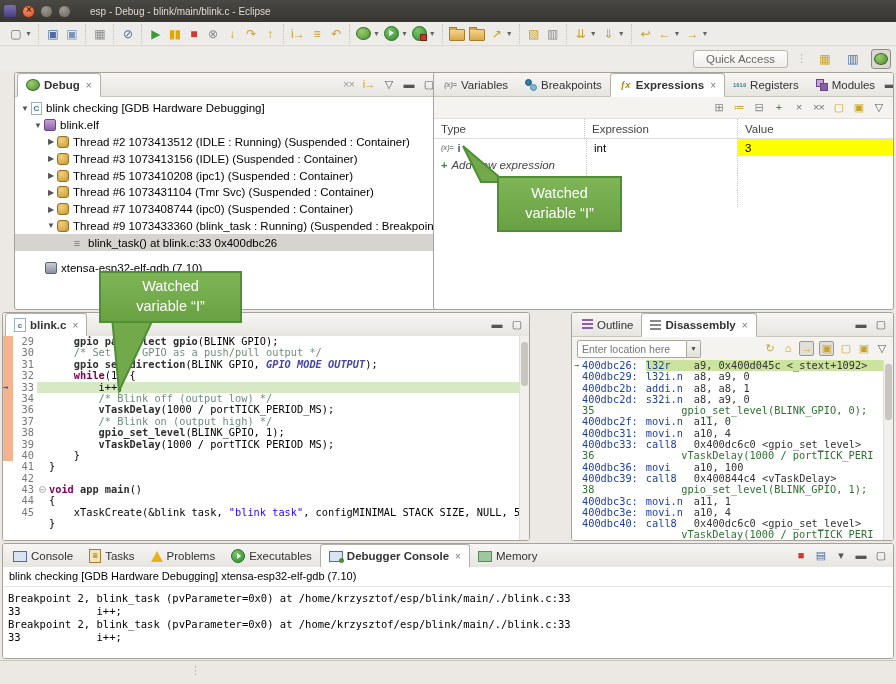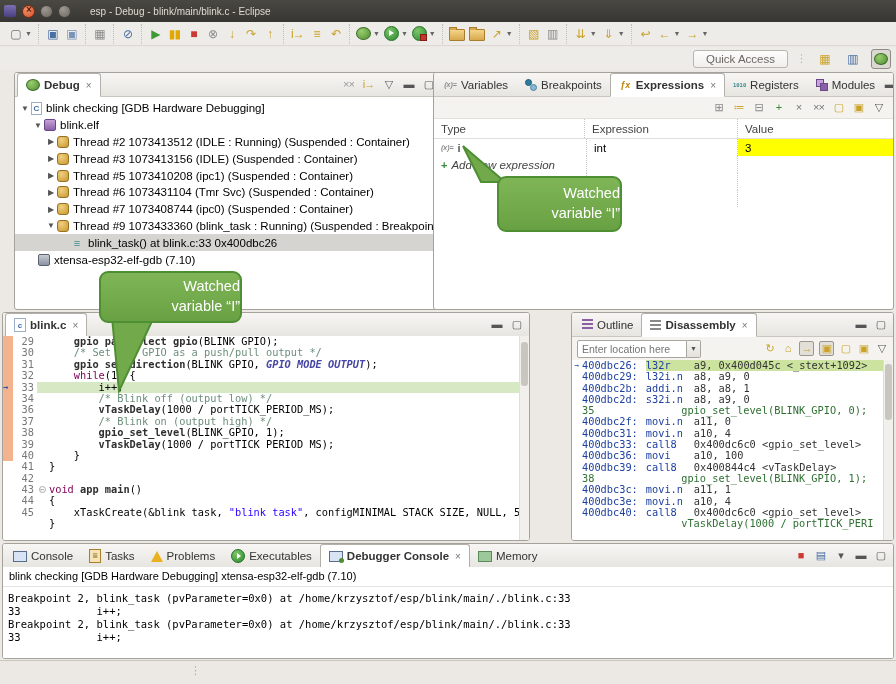--- a/index.html
+++ b/index.html
@@ -103,21 +103,21 @@
   #code-area{position:absolute;left:0;top:23px;right:0;bottom:0;background:#fff;overflow:hidden}
   .cline{display:flex;height:11.4px;line-height:11.4px;font-family:"DejaVu Sans Mono",monospace;font-size:10.3px;white-space:pre}
   .cruler{width:10px;flex:none;background:#fff;position:relative}
   .cruler.band{background:#F3B38F}
   .ipmark{position:absolute;left:0;top:0;color:#2B5FAD;font-size:9px;font-weight:bold;line-height:11px}
   .clnum{width:21px;flex:none;text-align:right;padding-right:3px;color:#777;background:#fff}
   .cfold{width:10px;flex:none;display:flex;align-items:center;justify-content:center}
   .fb{width:7px;height:7px;border:1px solid #aaa;border-radius:50%;font-size:7px;line-height:6px;color:#666;text-align:center;background:#fff;box-sizing:border-box}
   .ccode{flex:1;padding-left:2px;overflow:hidden}
   .cline.cur .ccode,.cline.cur .cfold{background:#D7E8C4}
-  .tk-kw{color:#7F0055;font-weight:normal}
+  .tk-kw{color:#7F0055;font-weight:bold}
   .tk-com{color:#6E8F7C}
   .tk-fn{color:#2F2F2F;font-weight:bold}
   .tk-en{color:#4646A5;font-style:italic;font-weight:bold}
   .tk-str{color:#2A00FF}
   .sb{position:absolute;right:0;top:23px;bottom:0;width:9px;background:#F2F0ED;border-left:1px solid #E0DEDA}
   .sb .thumb{position:absolute;left:1px;right:1px;top:4px;height:38px;background:#C9C6BF;border-radius:3px}
   
   .combo{display:flex;align-items:center}
   .combo input{width:100px;height:16px;border:1px solid #A9A6A0;border-radius:2px 0 0 2px;font-size:10.5px;color:#555;
                padding:0 4px;font-family:"Liberation Sans",sans-serif;background:#fff}
@@ -137,22 +137,22 @@
   
   #console-body{position:absolute;left:0;top:23px;right:0;bottom:0;background:#fff}
   .con-banner{font-size:11px;color:#000;padding:3px 6px 4px;border-bottom:1px solid #E6E4E0}
   #console-lines{padding-top:5px}
   .conline{font-family:"DejaVu Sans Mono",monospace;font-size:10.5px;line-height:13px;white-space:pre;padding-left:5px;color:#000}
   
   #statusbar{position:absolute;left:0;top:660px;width:896px;height:24px;background:#ECE9E5;border-top:1px solid #C9C6C0}
   #statusbar .sgrip{position:absolute;left:190px;top:3px;color:#A8A49C;font-size:11px}
   
   #overlay-svg{position:absolute;left:0;top:0;width:896px;height:684px;pointer-events:none;z-index:40}
-  .callout{position:absolute;z-index:41;background:linear-gradient(#7FB557,#68A143);border:2px solid #4E8F33;border-radius:9px;
-           color:#fff;font-size:14.5px;text-align:right;display:flex;flex-direction:column;justify-content:center;line-height:1.35;pointer-events:none}
+  .callout{position:absolute;z-index:41;background:linear-gradient(#7FB557,#68A143);border:2px solid #4E8F33;border-radius:0;
+           color:#fff;font-size:14.5px;text-align:center;display:flex;flex-direction:column;justify-content:center;line-height:1.35;pointer-events:none}
   #callout-expr{left:497px;top:176px;width:121px;height:52px}
   #callout-editor{left:99px;top:271px;width:139px;height:48px}
 </style>
 </head>
 <body>
 
 <div id="titlebar">
   <span class="appicon"></span>
   <span class="wbtn close"></span>
   <span class="wbtn min"></span>
@@ -290,21 +290,21 @@
       <div class="trow" style="padding-left: 30px;">
         <span class="texp">▼</span>
         <span class="tico i-thread"></span>
         <span>Thread #9 1073433360 (blink_task : Running) (Suspended : Breakpoint)</span>
       </div>
       <div class="trow sel" style="padding-left: 43px;">
         <span class="texp"></span>
         <span class="tico i-frame"></span>
         <span>blink_task() at blink.c:33 0x400dbc26</span>
       </div>
-      <div class="trow" style="padding-left: 11px;">
+      <div class="trow" style="padding-left: 18px; margin-top: 8px;">
         <span class="texp"></span>
         <span class="tico i-gdb"></span>
         <span>xtensa-esp32-elf-gdb (7.10)</span>
       </div>
     </div>
 </div>
 
 <div class="panel" id="vars-panel">
   <div class="tabbar">
     <span class="tab">
@@ -447,20 +447,21 @@
   </div>
   <div id="disasm-area">
       <div class="drow cur"><span class="dmark">→</span><span class="daddr">400dbc26:</span><span class="dbody"><span class="dmnem">l32r</span><span class="dops">a9, 0x400d045c &lt;_stext+1092&gt;</span></span></div>
       <div class="drow"><span class="dmark"></span><span class="daddr">400dbc29:</span><span class="dbody"><span class="dmnem">l32i.n</span><span class="dops">a8, a9, 0</span></span></div>
       <div class="drow"><span class="dmark"></span><span class="daddr">400dbc2b:</span><span class="dbody"><span class="dmnem">addi.n</span><span class="dops">a8, a8, 1</span></span></div>
       <div class="drow"><span class="dmark"></span><span class="daddr">400dbc2d:</span><span class="dbody"><span class="dmnem">s32i.n</span><span class="dops">a8, a9, 0</span></span></div>
       <div class="drow"><span class="dmark"></span><span class="dsrc">35              gpio_set_level(BLINK_GPIO, 0);</span></div>
       <div class="drow"><span class="dmark"></span><span class="daddr">400dbc2f:</span><span class="dbody"><span class="dmnem">movi.n</span><span class="dops">a11, 0</span></span></div>
       <div class="drow"><span class="dmark"></span><span class="daddr">400dbc31:</span><span class="dbody"><span class="dmnem">movi.n</span><span class="dops">a10, 4</span></span></div>
       <div class="drow"><span class="dmark"></span><span class="daddr">400dbc33:</span><span class="dbody"><span class="dmnem">call8</span><span class="dops">0x400dc6c0 &lt;gpio_set_level&gt;</span></span></div>
+      <div class="drow"><span class="dmark"></span><span class="dsrc">36              vTaskDelay(1000 / portTICK_PERI</span></div>
       <div class="drow"><span class="dmark"></span><span class="daddr">400dbc36:</span><span class="dbody"><span class="dmnem">movi</span><span class="dops">a10, 100</span></span></div>
       <div class="drow"><span class="dmark"></span><span class="daddr">400dbc39:</span><span class="dbody"><span class="dmnem">call8</span><span class="dops">0x400844c4 &lt;vTaskDelay&gt;</span></span></div>
       <div class="drow"><span class="dmark"></span><span class="dsrc">38              gpio_set_level(BLINK_GPIO, 1);</span></div>
       <div class="drow"><span class="dmark"></span><span class="daddr">400dbc3c:</span><span class="dbody"><span class="dmnem">movi.n</span><span class="dops">a11, 1</span></span></div>
       <div class="drow"><span class="dmark"></span><span class="daddr">400dbc3e:</span><span class="dbody"><span class="dmnem">movi.n</span><span class="dops">a10, 4</span></span></div>
       <div class="drow"><span class="dmark"></span><span class="daddr">400dbc40:</span><span class="dbody"><span class="dmnem">call8</span><span class="dops">0x400dc6c0 &lt;gpio_set_level&gt;</span></span></div>
       <div class="drow"><span class="dmark"></span><span class="dsrc">                vTaskDelay(1000 / portTICK_PERI</span></div>
     </div>
   <div class="sb" style="top:47px">
       <span class="thumb" style="top:4px;height:56px"></span>

